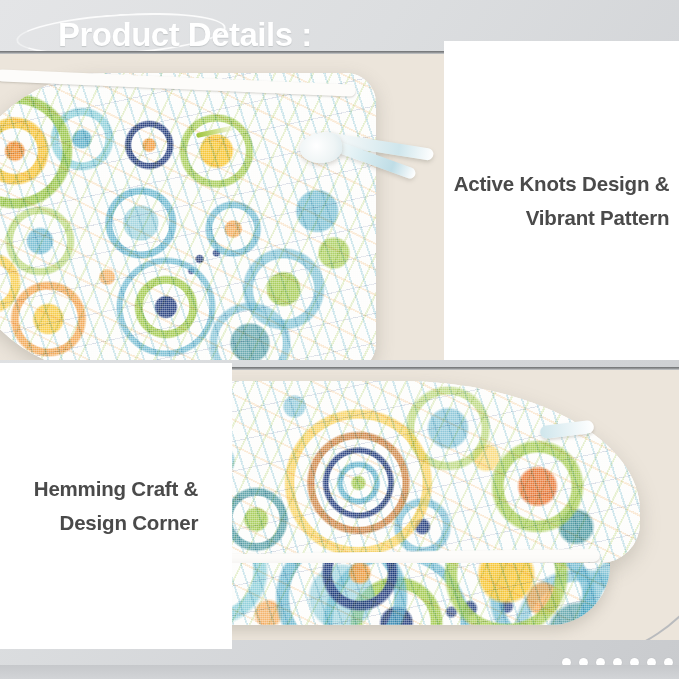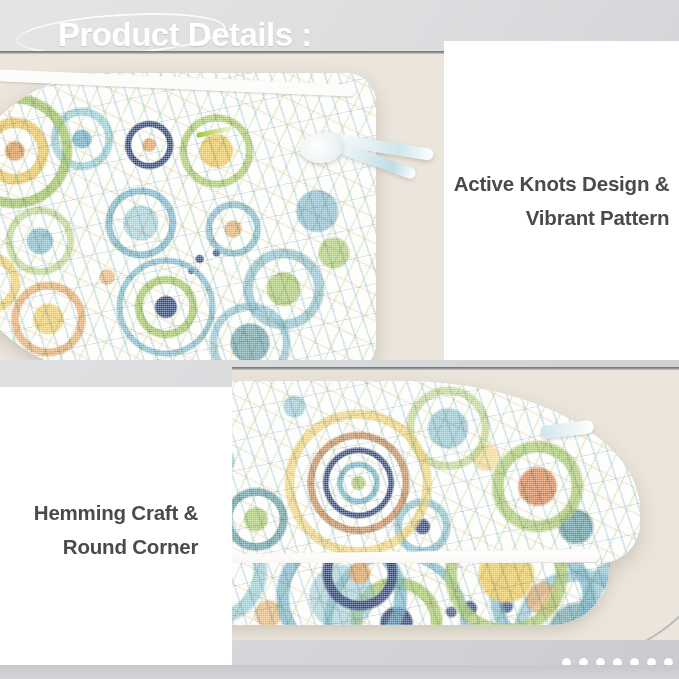--- a/index.html
+++ b/index.html
@@ -157,24 +157,24 @@
                 border-radius:3px;transform:rotate(-12deg);"></div>
   </div>
 
   <div class="textpanel" style="left:444px;top:41px;width:235px;height:319px;">
     <p>
       <span>Active Knots Design &amp;</span><br>
       <span>Vibrant Pattern</span>
     </p>
   </div>
 
-  <div class="textpanel" style="left:0px;top:363px;width:232px;height:286px;margin-top:24px;">
+  <div class="textpanel" style="left:0px;top:363px;width:232px;height:286px;">
     <p>
       <span>Hemming Craft &amp;</span><br>
-      <span>Round Corner</span>
+      <span>Design Corner</span>
     </p>
   </div>
 
   <div class="photo" style="left:232px;top:367px;width:447px;height:273px;">
     <div class="shadowline" style="top:0;"></div>
 
     <div class="cushion" style="left:-232px;top:14px;width:640px;height:232px;">
 
       <div style="position:absolute;left:0;top:0;width:640px;height:182px;
                   background:#fdfdfb;border-radius:0 240px 40px 0 / 0 130px 40px 0;

